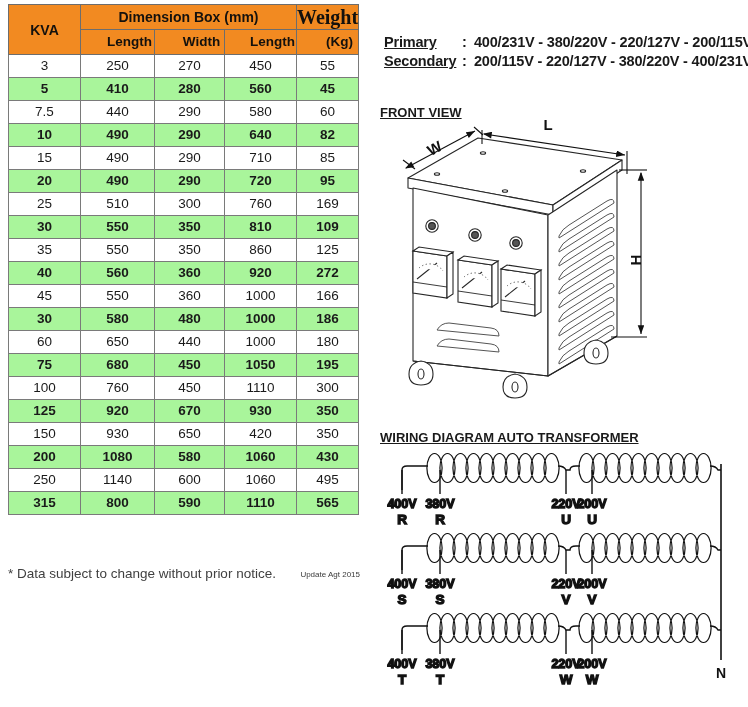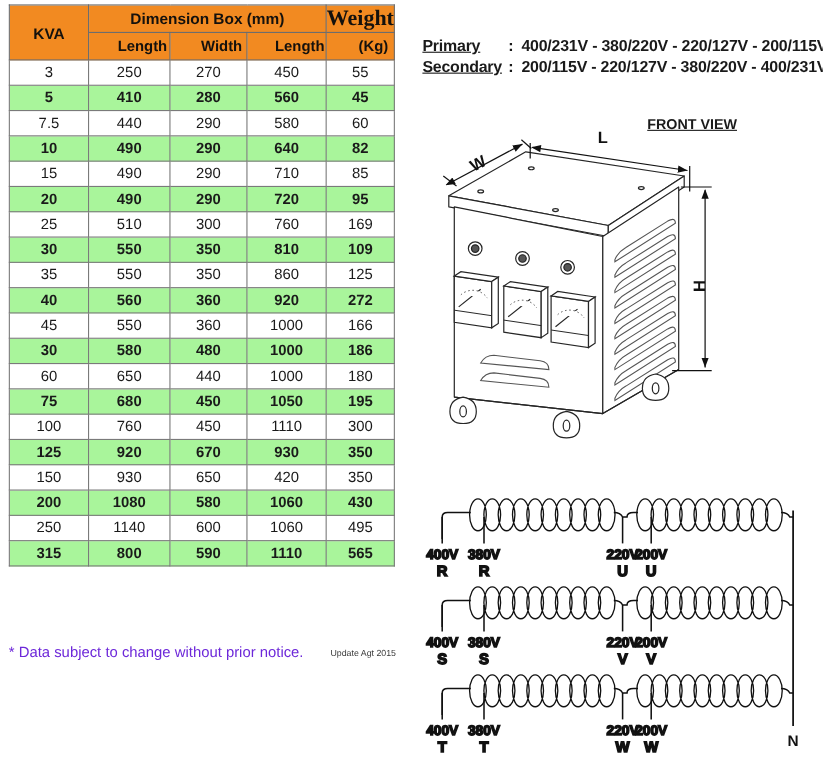--- a/index.html
+++ b/index.html
@@ -41,36 +41,36 @@
   table.spec thead th.sub{height:24px;line-height:24px;padding-left:24px;}
   table.spec thead th.wt{height:24px;line-height:24px;font-size:20px;font-family:Liberation Serif, serif;}
   table.spec tbody tr.alt td{background:#A9F59B;font-weight:600;}
   table.spec tbody tr td{background:#ffffff;}
   col.c1{width:72px;}col.c2{width:74px;}col.c3{width:70px;}
   col.c4{width:72px;}col.c5{width:62px;}
   #footnote-row{
     position:absolute;left:8px;top:566px;width:352px;
     display:flex;align-items:flex-end;justify-content:space-between;
   }
-  #footnote{font-size:13.5px;color:#6d28d9;margin-top:19px;}
+  #footnote{font-size:13.5px;color:#404040;}
   #update-tag{font-size:8px;color:#3a3a3a;padding-bottom:2px;}
 
   
   #right{position:absolute;left:380px;top:0;width:368px;height:707px;}
   .voltline{
     display:flex;font-weight:bold;font-size:14.5px;letter-spacing:-0.2px;
     margin-bottom:3px;
   }
   .voltline .lbl{width:78px;flex:none;text-decoration:underline;}
   .voltline .colon{width:12px;flex:none;}
   .voltline .val{white-space:nowrap;}
   #volt-block{position:absolute;left:4px;top:34px;}
   .section-title{
     font-weight:bold;font-size:13px;text-decoration:underline;
-    text-align:right;
+    text-align:left;
   }
   #front-view-title{position:absolute;left:0;top:105px;width:290px;}
   #wiring-title{position:absolute;left:0;top:430px;width:330px;}
   svg{display:block;}
   #cabinet-svg{position:absolute;left:-5px;top:118px;}
   #wiring-svg{position:absolute;left:0px;top:450px;}
 </style>
 </head>
 <body>
 
@@ -381,20 +381,21 @@
       <path d="M236,219 L272,219"></path>
       <path d="M266,55 L266,216" marker-start="url(#arrB)" marker-end="url(#arrA)"></path>
     </g>
     <g font-family="Liberation Sans, sans-serif" font-weight="bold" font-size="15" fill="#111">
       <text x="173" y="12" text-anchor="middle" id="lbl-L">L</text>
       <text x="62" y="35" text-anchor="middle" transform="rotate(-28 62 35)" id="lbl-W">W</text>
       <text x="266" y="142" text-anchor="middle" transform="rotate(-90 266 142)" id="lbl-H">H</text>
     </g>
   </svg>
 
+  <div class="section-title" id="wiring-title">WIRING DIAGRAM AUTO TRANSFORMER</div>
 
   <svg id="wiring-svg" width="368" height="255" viewBox="0 0 368 255">
     <g id="wiring-rows" stroke="#111" fill="none" stroke-width="1.4">
         <g>
           <path d="M46.9,18 a7.6,14.5 0 1,1 15.2,0 a7.6,14.5 0 1,1 -15.2,0M59.9,18 a7.6,14.5 0 1,1 15.2,0 a7.6,14.5 0 1,1 -15.2,0M72.9,18 a7.6,14.5 0 1,1 15.2,0 a7.6,14.5 0 1,1 -15.2,0M85.9,18 a7.6,14.5 0 1,1 15.2,0 a7.6,14.5 0 1,1 -15.2,0M98.9,18 a7.6,14.5 0 1,1 15.2,0 a7.6,14.5 0 1,1 -15.2,0M111.9,18 a7.6,14.5 0 1,1 15.2,0 a7.6,14.5 0 1,1 -15.2,0M124.9,18 a7.6,14.5 0 1,1 15.2,0 a7.6,14.5 0 1,1 -15.2,0M137.9,18 a7.6,14.5 0 1,1 15.2,0 a7.6,14.5 0 1,1 -15.2,0M150.9,18 a7.6,14.5 0 1,1 15.2,0 a7.6,14.5 0 1,1 -15.2,0M163.9,18 a7.6,14.5 0 1,1 15.2,0 a7.6,14.5 0 1,1 -15.2,0" stroke="#111" stroke-width="1.2" fill="none"></path>
           <path d="M198.9,18 a7.6,14.5 0 1,1 15.2,0 a7.6,14.5 0 1,1 -15.2,0M211.9,18 a7.6,14.5 0 1,1 15.2,0 a7.6,14.5 0 1,1 -15.2,0M224.9,18 a7.6,14.5 0 1,1 15.2,0 a7.6,14.5 0 1,1 -15.2,0M237.9,18 a7.6,14.5 0 1,1 15.2,0 a7.6,14.5 0 1,1 -15.2,0M250.9,18 a7.6,14.5 0 1,1 15.2,0 a7.6,14.5 0 1,1 -15.2,0M263.9,18 a7.6,14.5 0 1,1 15.2,0 a7.6,14.5 0 1,1 -15.2,0M276.9,18 a7.6,14.5 0 1,1 15.2,0 a7.6,14.5 0 1,1 -15.2,0M289.9,18 a7.6,14.5 0 1,1 15.2,0 a7.6,14.5 0 1,1 -15.2,0M302.9,18 a7.6,14.5 0 1,1 15.2,0 a7.6,14.5 0 1,1 -15.2,0M315.9,18 a7.6,14.5 0 1,1 15.2,0 a7.6,14.5 0 1,1 -15.2,0" stroke="#111" stroke-width="1.2" fill="none"></path>
           <path d="M22,40 L22,20 q0,-4 5,-4 L48,16 M178,16 q6,0 8,4 L190,20 q0,-4 6,-4 L200,16 M330,16 q6,0 8,4 L341,20" stroke="#111" stroke-width="1.4" fill="none"></path>
           <path d="M22,20 L22,44" stroke="#111" stroke-width="1.4"></path>
           <path d="M60,20 L60,44" stroke="#111" stroke-width="1.4"></path>
           <path d="M186,20 L186,44" stroke="#111" stroke-width="1.4"></path>

